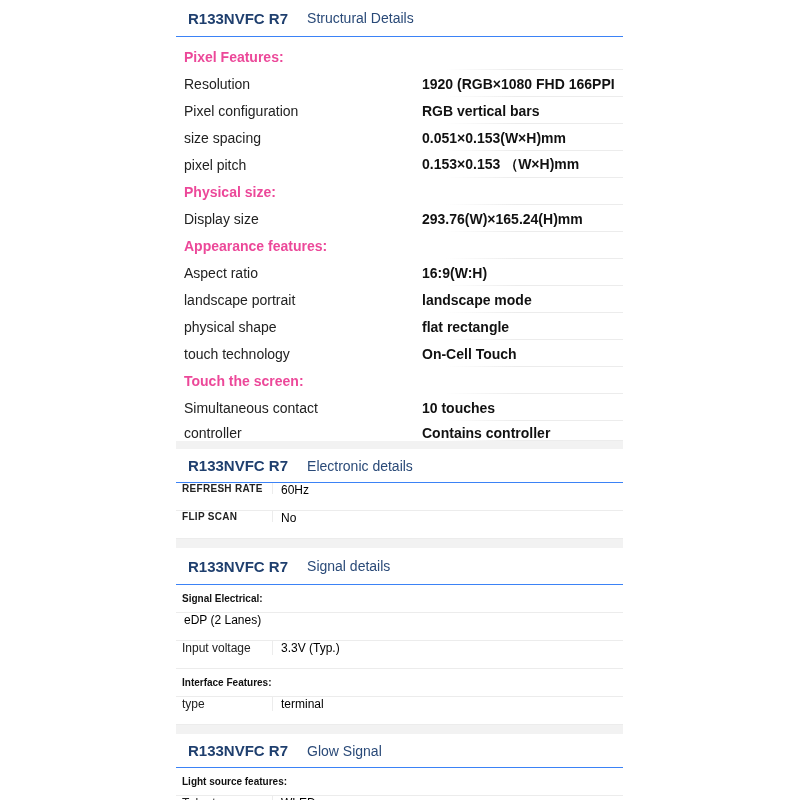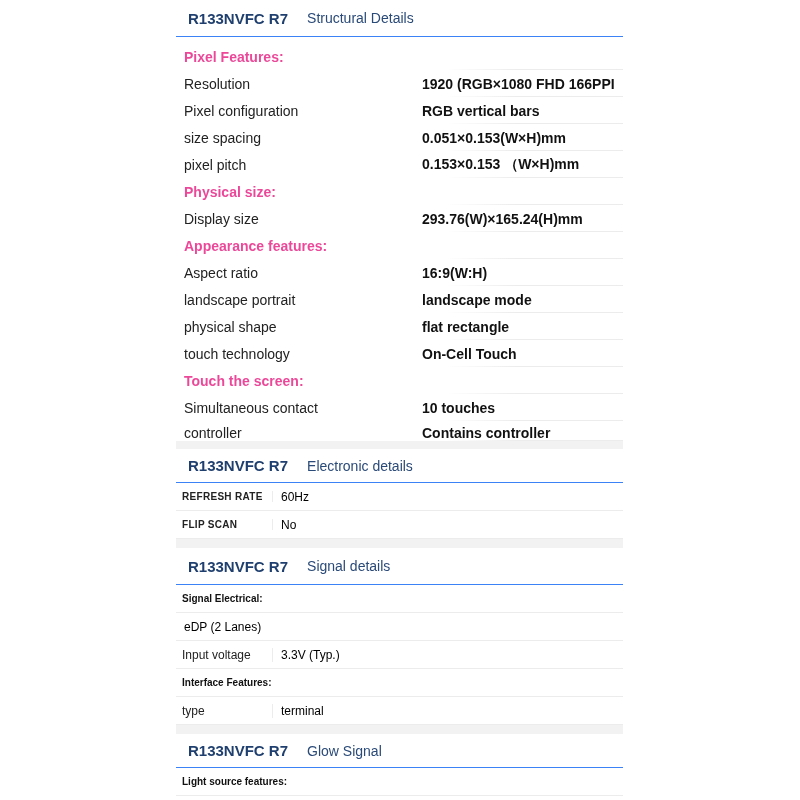--- a/index.html
+++ b/index.html
@@ -10,21 +10,21 @@
     .sec-title .sub { color: #2a4a78; font-size: 14px; margin-left: 14px; }
     
     .struct { padding-top: 6px; }
     .srow { height: 27px; display: flex; align-items: center; font-size: 14px; position: relative; }
     .srow .k { width: 238px; padding-left: 8px; color: #222; }
     .srow .v { font-weight: bold; color: #111; white-space: nowrap; }
     .srow.group .k { font-weight: bold; color: #ec4899; }
     .srow::after { content: ""; position: absolute; left: 270px; right: 0; bottom: 0; height: 1px; background: linear-gradient(90deg, rgba(230,230,230,0), #ececec 40%, #ececec); }
     .band { height: 8px; background: #f2f2f2; }
     
-    .trow { height: 27px; display: flex; align-items: center; border-bottom: 1px solid #ececec; font-size: 12px; }
+    .trow { height: 27px; display: flex; align-items: flex-start; border-bottom: 1px solid #ececec; font-size: 12px; }
     .trow .k { width: 90px; padding-left: 6px; display: flex; align-items: center; border-right: 1px solid #ececec; white-space: nowrap; }
     .trow .v { padding-left: 8px; display: flex; align-items: center; color: #000000; }
     .trow.caps .k { font-size: 10px; font-weight: bold; letter-spacing: 0.3px; color: #222; }
     .ghead { height: 27px; display: flex; align-items: center; padding-left: 6px; font-weight: bold; font-size: 10px; border-bottom: 1px solid #ececec; color: #111; }
   </style>
 </head>
 <body>
 
 <div class="page">
 

